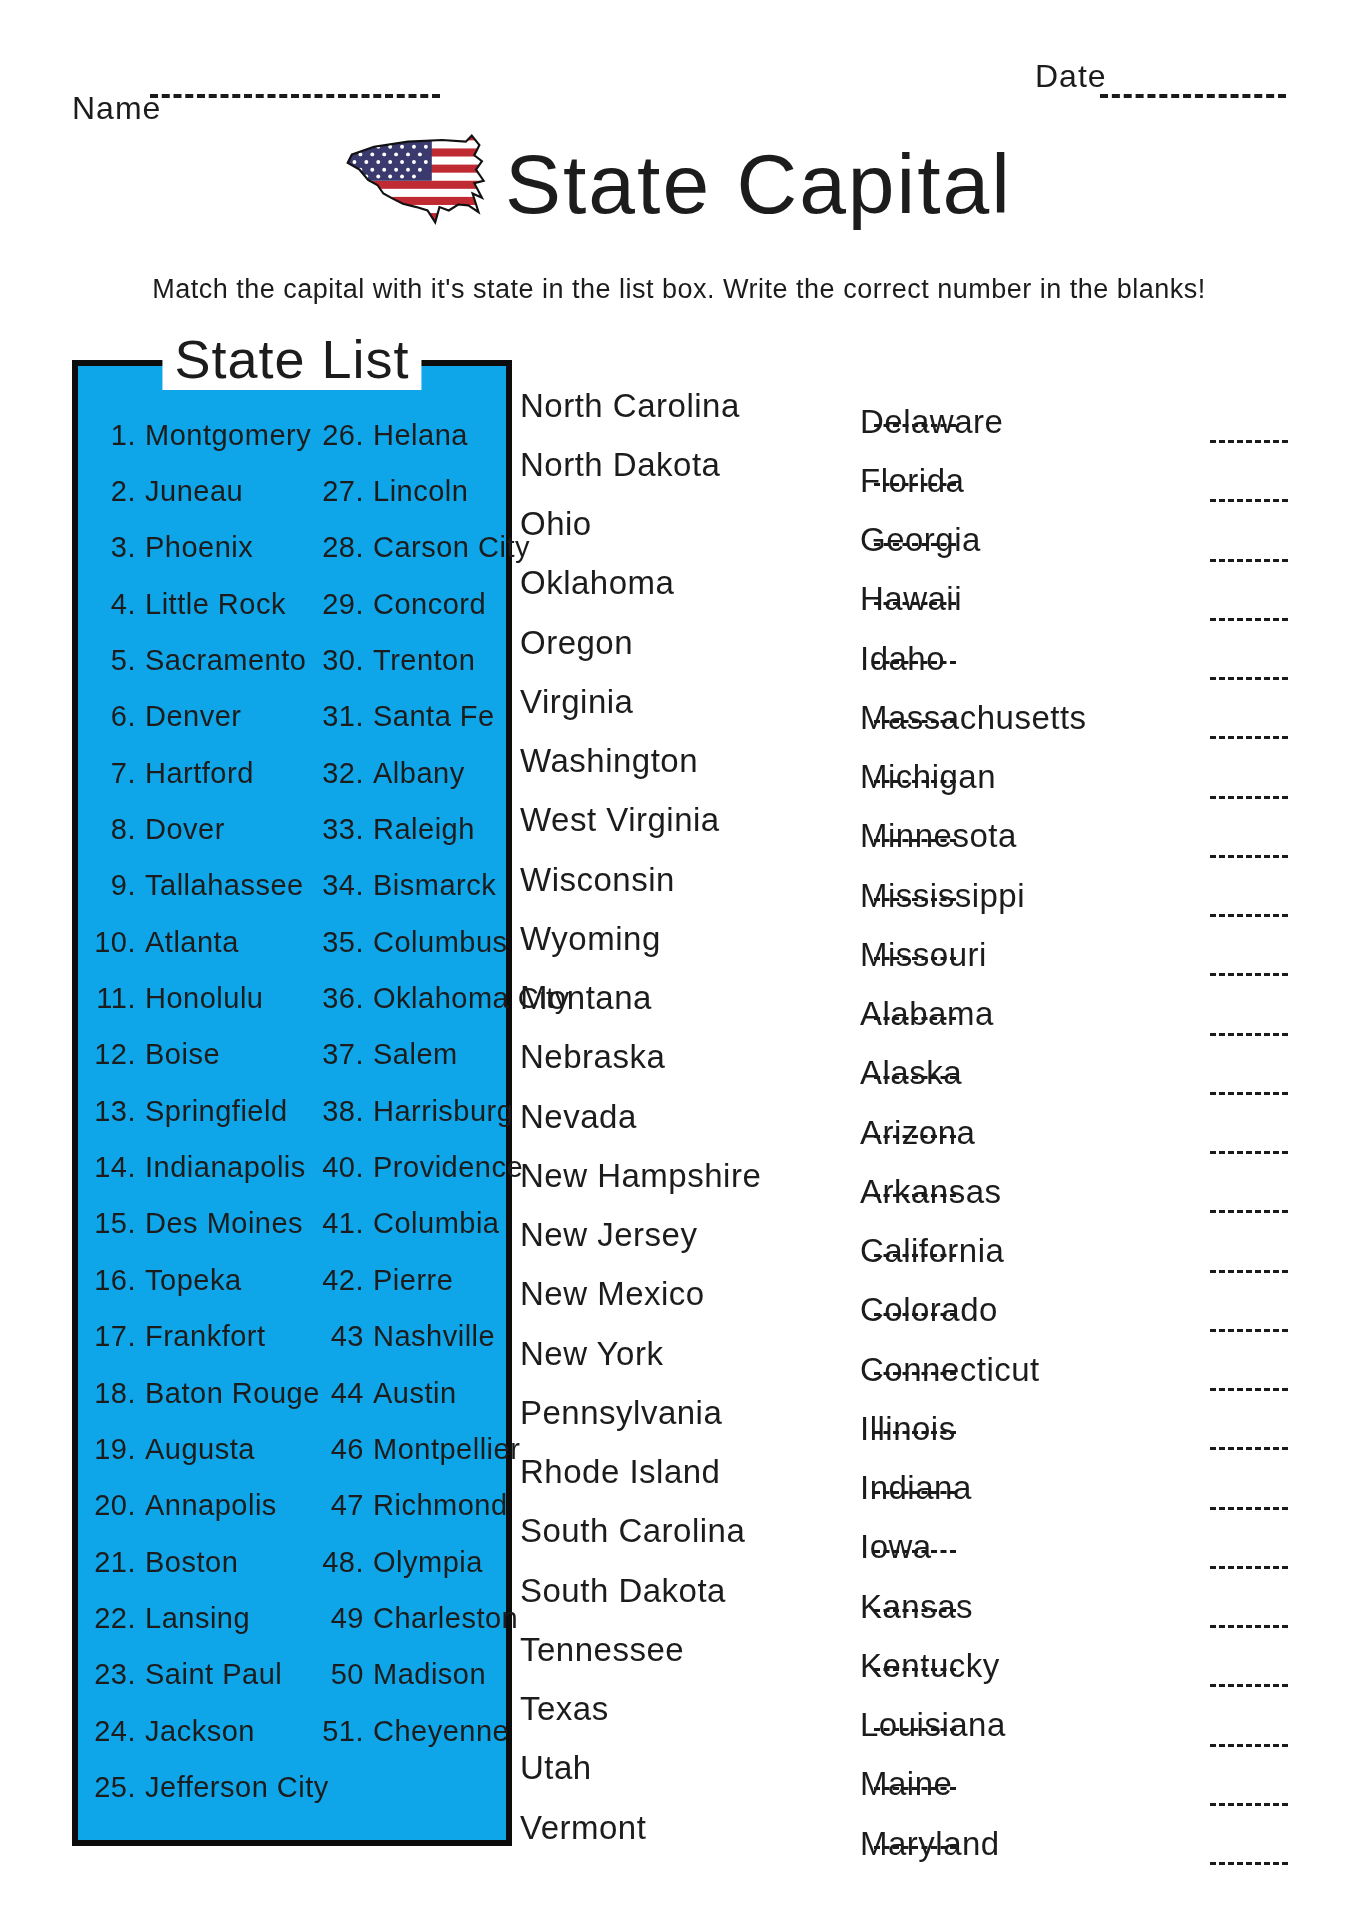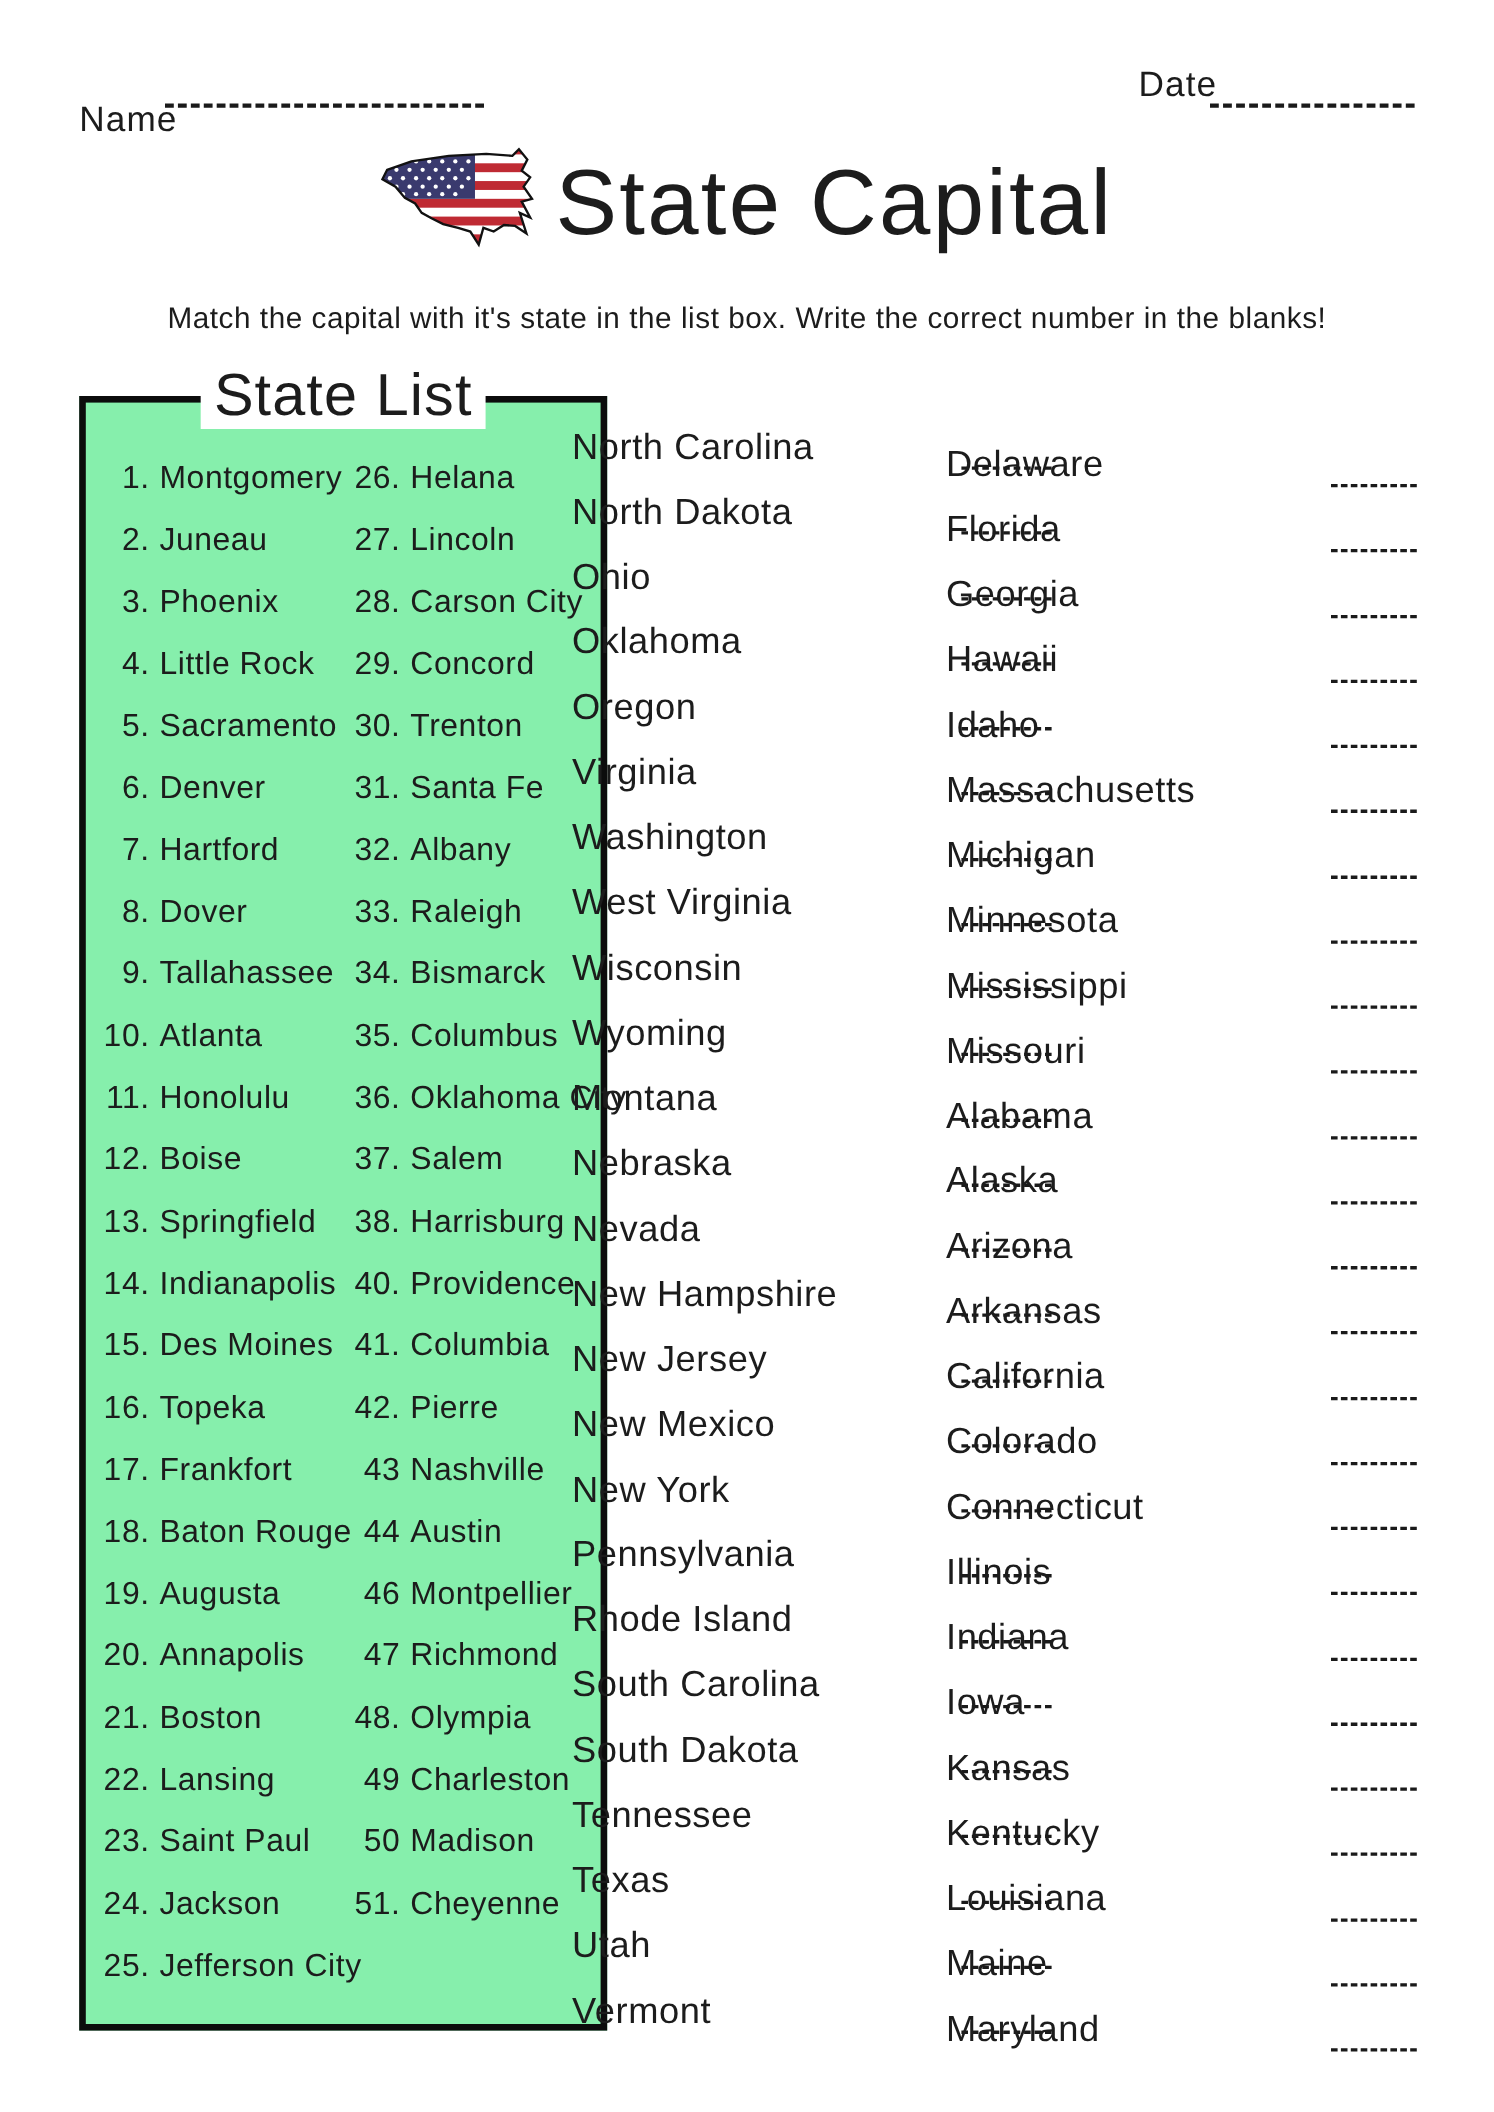--- a/index.html
+++ b/index.html
@@ -21,22 +21,22 @@
     position:absolute;left:505px;top:136px;width:600px;height:110px;
     font-size:84px;letter-spacing:2px;white-space:nowrap;
   }
   #instructions{
     position:absolute;left:0;top:262px;width:1358px;text-align:center;
     font-size:27px;letter-spacing:0.5px;margin-top:12px;
   }
 
   
   #state-list-box{
-    position:absolute;left:72px;top:360px;width:480px;height:1486px;
-    border:6px solid #0c0c0c;box-sizing:border-box;background:#86efac;
+    position:absolute;left:72px;top:360px;width:440px;height:1486px;
+    border:6px solid #0c0c0c;box-sizing:border-box;background:#0ea5e9;
   }
   #state-list-title{
     position:absolute;left:50%;top:-38px;transform:translateX(-50%);
     background:#ffffff;padding:0 12px;font-size:54px;letter-spacing:1px;
     white-space:nowrap;
   }
   .cap-col{position:absolute;display:flex;flex-direction:column;}
   #cap-col-left{left:12px;top:41px;width:240px;}
   #cap-col-right{left:240px;top:41px;width:292px;}
   .cap-row{height:56.35px;display:flex;align-items:center;font-size:29px;letter-spacing:0.5px;}

